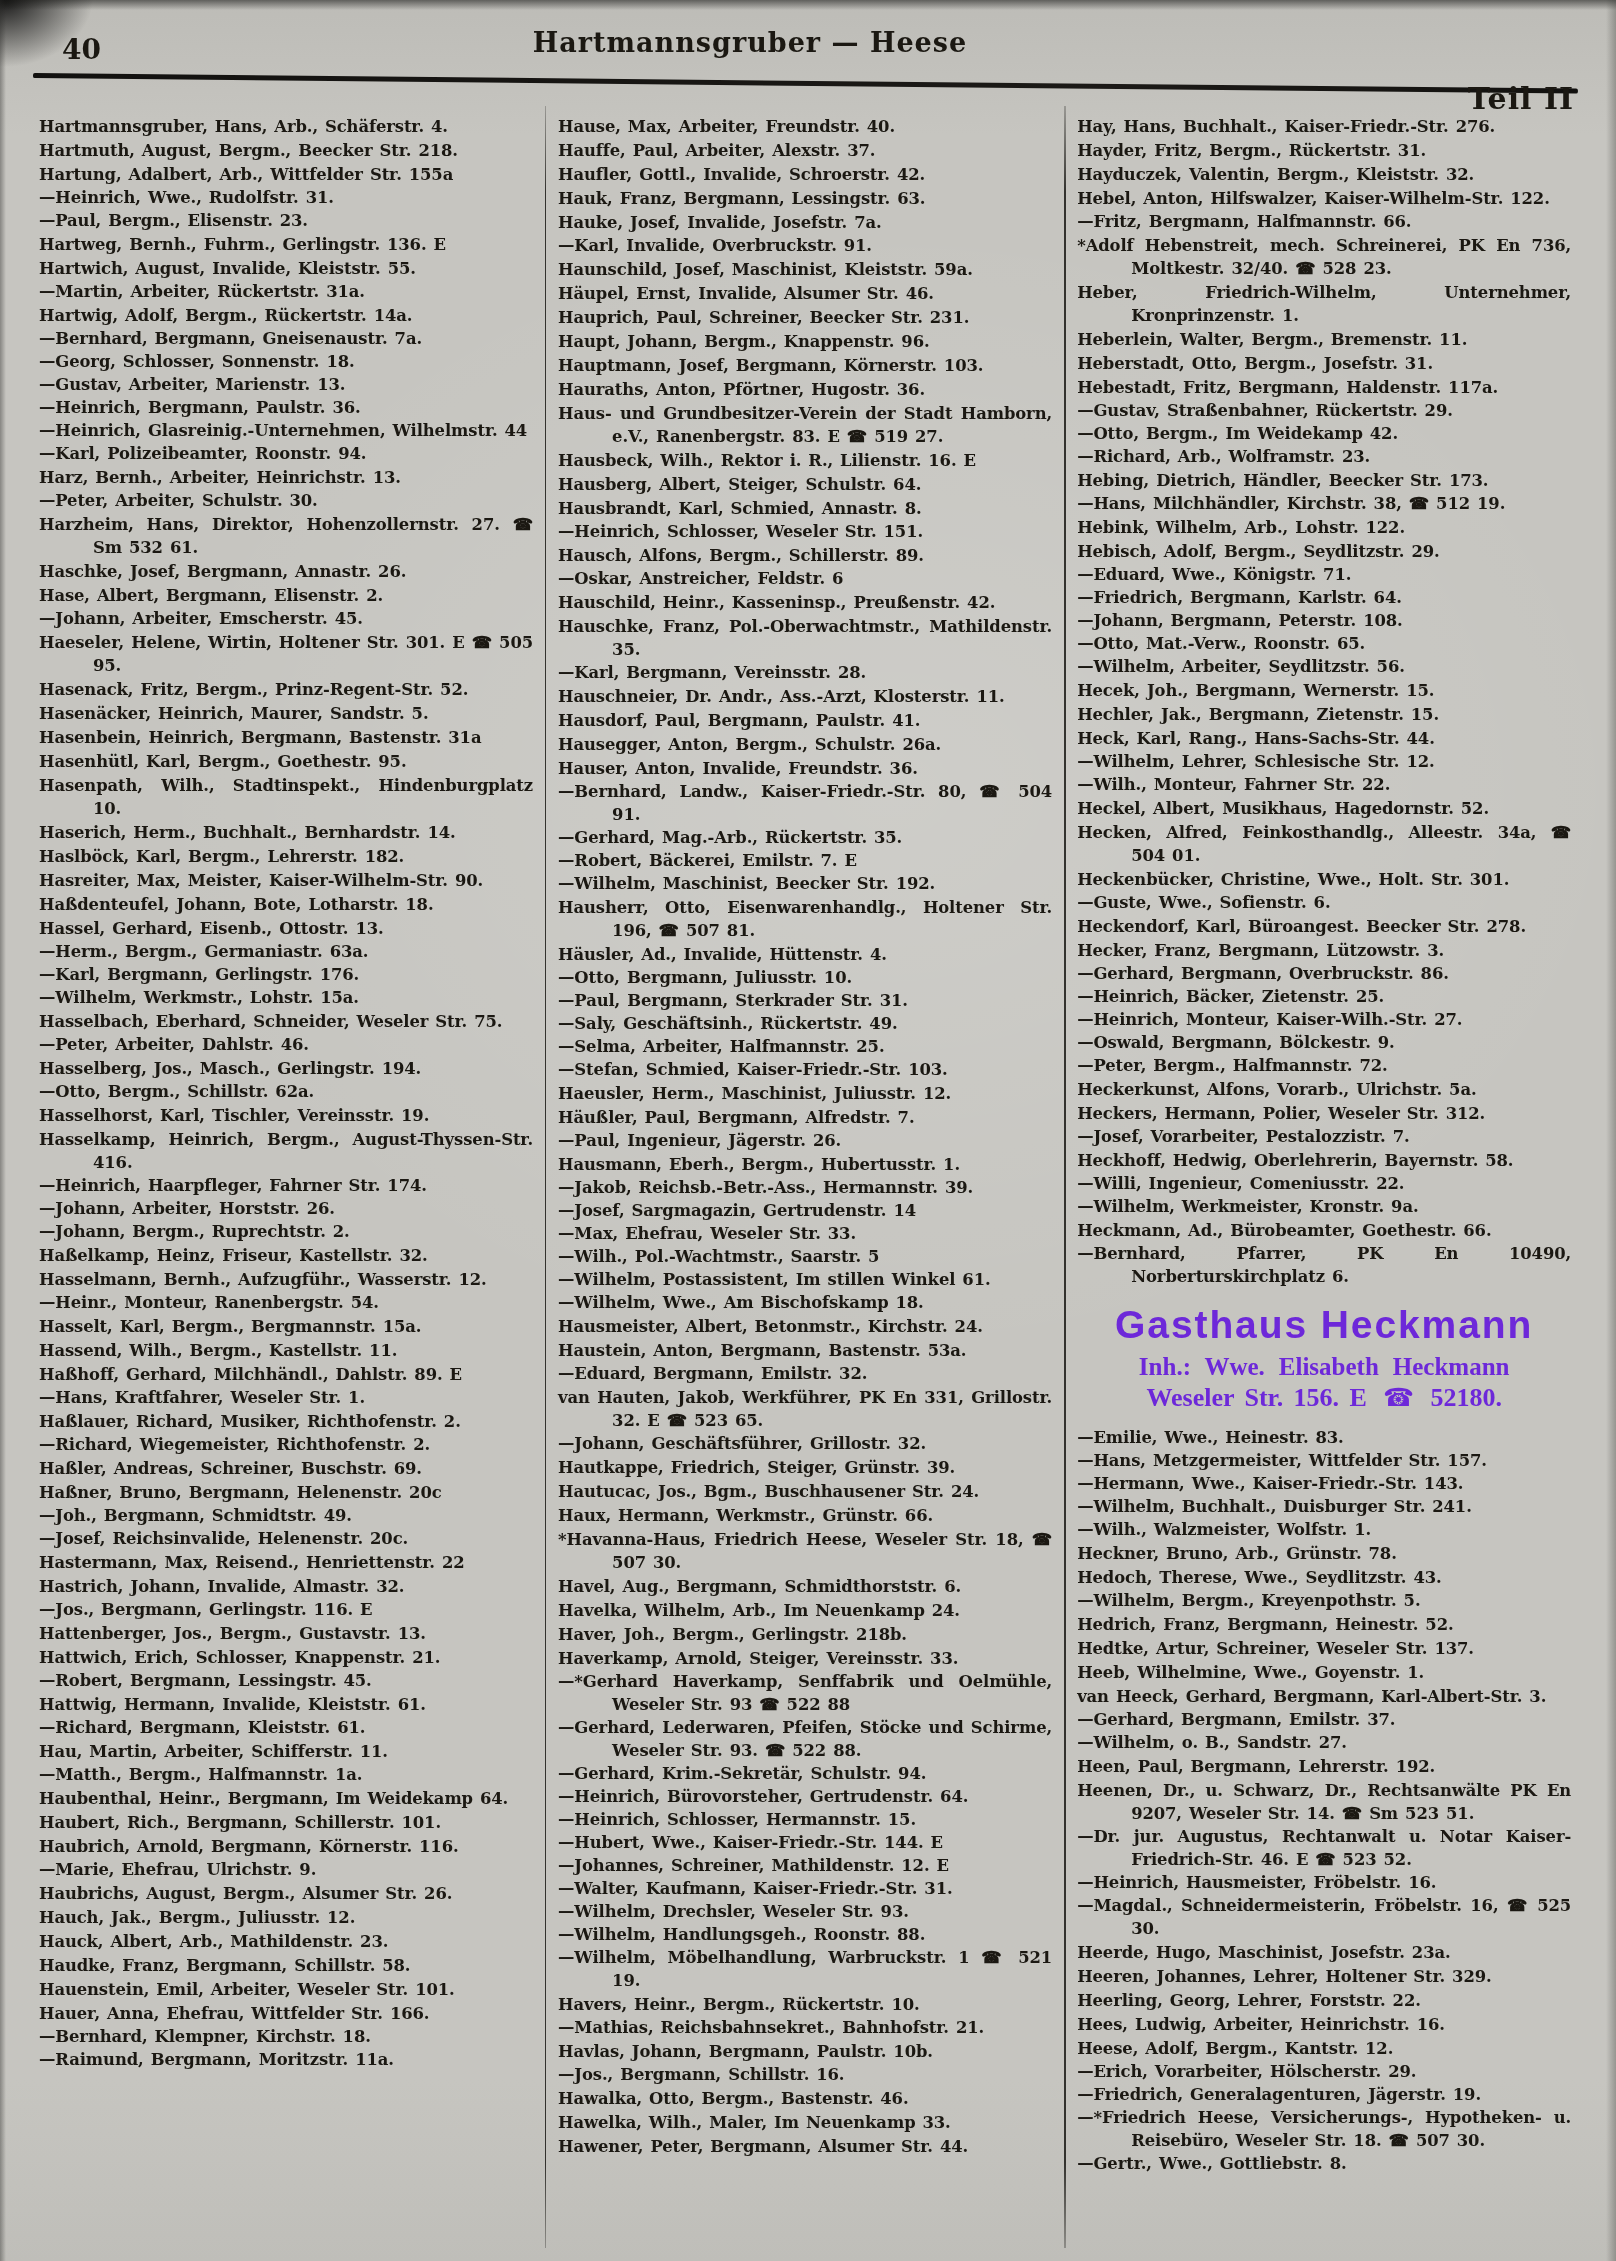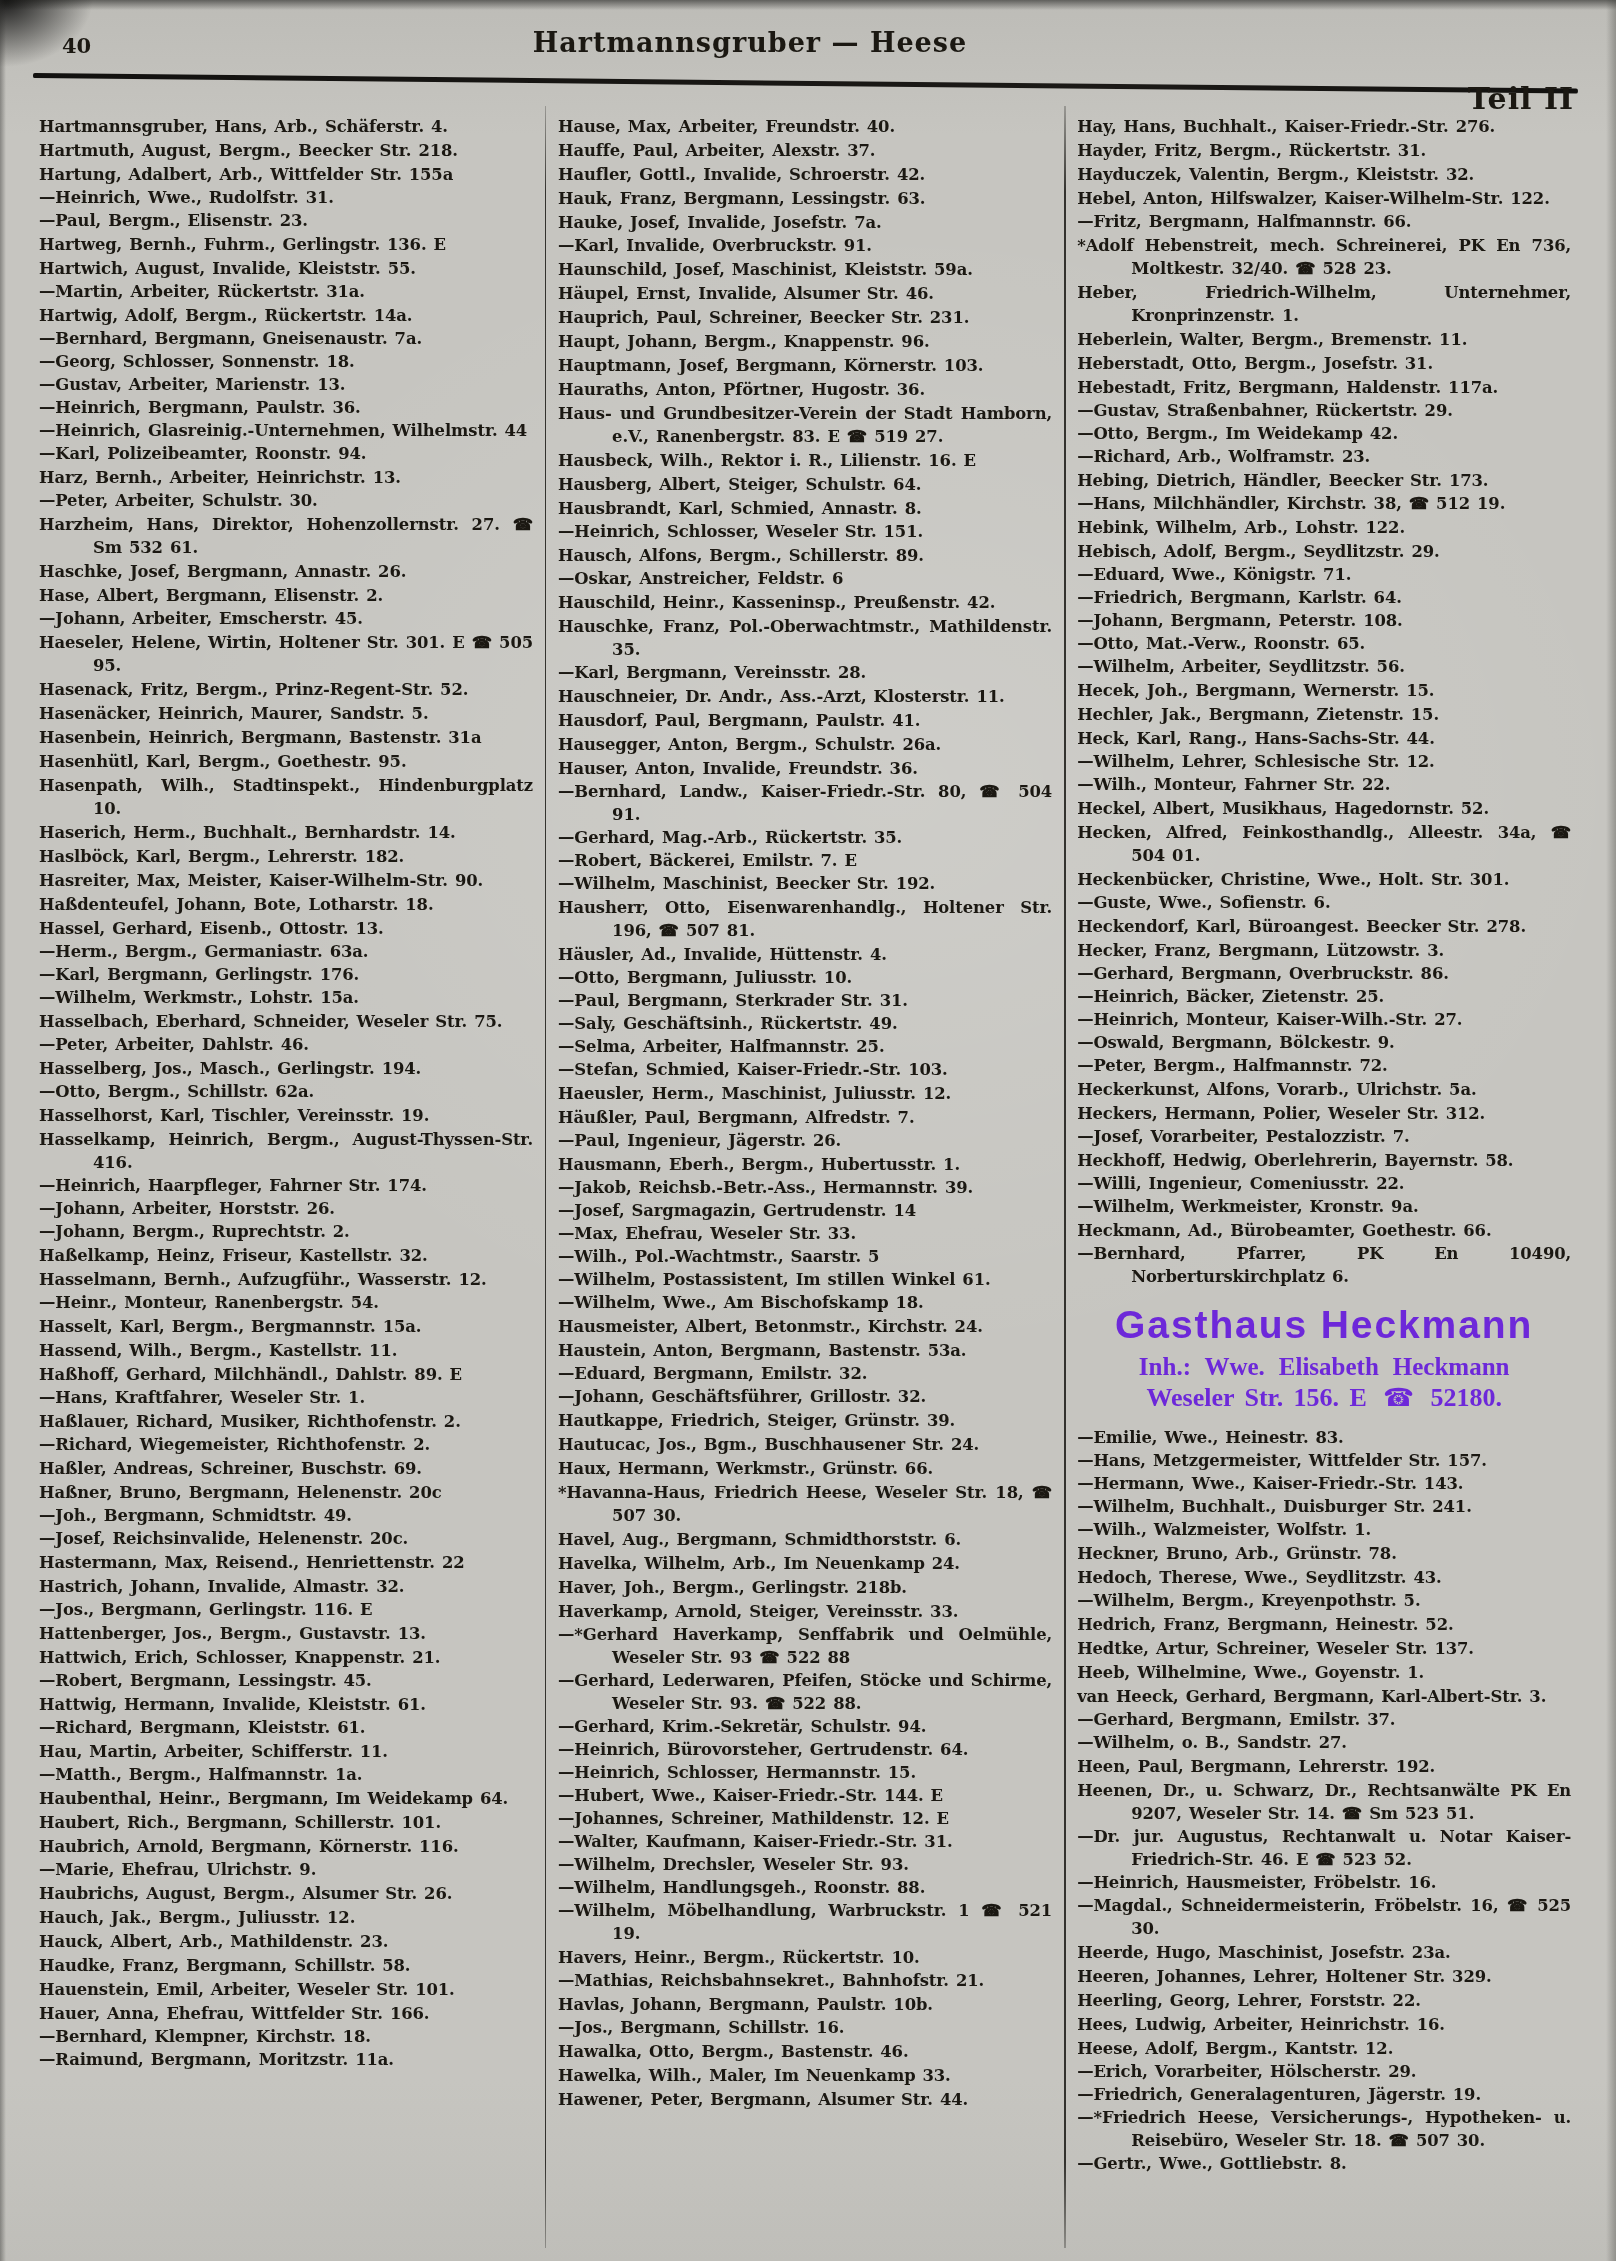--- a/index.html
+++ b/index.html
@@ -27,21 +27,21 @@
     position:absolute;top:0;right:0;bottom:0;width:9.7px;
     background:linear-gradient(270deg, rgba(60,60,55,0.35), rgba(60,60,55,0));
   }
   .left-edge{
     position:absolute;top:0;left:0;bottom:0;width:5.8px;
     background:linear-gradient(90deg, rgba(40,40,38,0.4), rgba(40,40,38,0));
   }
   
   .page-number{
     position:absolute;top:33px;left:62px;
-    font-size:21px;font-weight:700;color:#1b1812;
+    font-size:28px;font-weight:700;color:#1b1812;
   }
   .running-title{
     position:absolute;top:27px;left:0;right:116px;text-align:center;
     font-size:27px;font-weight:700;color:#1b1812;letter-spacing:1px;
   }
   .part-label{
     position:absolute;top:81px;right:42px;
     font-size:30px;font-weight:700;color:#1b1812;letter-spacing:1px;
   }
   .header-rule{
@@ -230,20 +230,21 @@
       <div class="entry new-name">Hausmann, Eberh., Bergm., Hubertusstr. 1.</div>
       <div class="entry">—Jakob, Reichsb.-Betr.-Ass., Hermannstr. 39.</div>
       <div class="entry">—Josef, Sargmagazin, Gertrudenstr. 14</div>
       <div class="entry">—Max, Ehefrau, Weseler Str. 33.</div>
       <div class="entry">—Wilh., Pol.-Wachtmstr., Saarstr. 5</div>
       <div class="entry">—Wilhelm, Postassistent, Im stillen Winkel 61.</div>
       <div class="entry">—Wilhelm, Wwe., Am Bischofskamp 18.</div>
       <div class="entry new-name">Hausmeister, Albert, Betonmstr., Kirchstr. 24.</div>
       <div class="entry new-name">Haustein, Anton, Bergmann, Bastenstr. 53a.</div>
       <div class="entry">—Eduard, Bergmann, Emilstr. 32.</div>
+      <div class="entry new-name">van Hauten, Jakob, Werkführer, PK En 331, Grillostr. 32. E ☎ 523 65.</div>
       <div class="entry">—Johann, Geschäftsführer, Grillostr. 32.</div>
       <div class="entry new-name">Hautkappe, Friedrich, Steiger, Grünstr. 39.</div>
       <div class="entry new-name">Hautucac, Jos., Bgm., Buschhausener Str. 24.</div>
       <div class="entry new-name">Haux, Hermann, Werkmstr., Grünstr. 66.</div>
       <div class="entry new-name">*Havanna-Haus, Friedrich Heese, Weseler Str. 18, ☎ 507 30.</div>
       <div class="entry new-name">Havel, Aug., Bergmann, Schmidthorststr. 6.</div>
       <div class="entry new-name">Havelka, Wilhelm, Arb., Im Neuenkamp 24.</div>
       <div class="entry new-name">Haver, Joh., Bergm., Gerlingstr. 218b.</div>
       <div class="entry new-name">Haverkamp, Arnold, Steiger, Vereinsstr. 33.</div>
       <div class="entry">—*Gerhard Haverkamp, Senffabrik und Oelmühle, Weseler Str. 93 ☎ 522 88</div>

